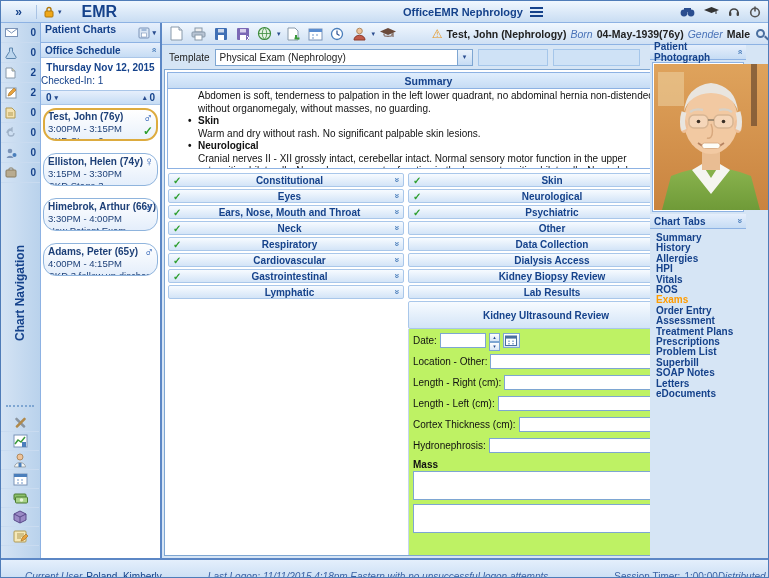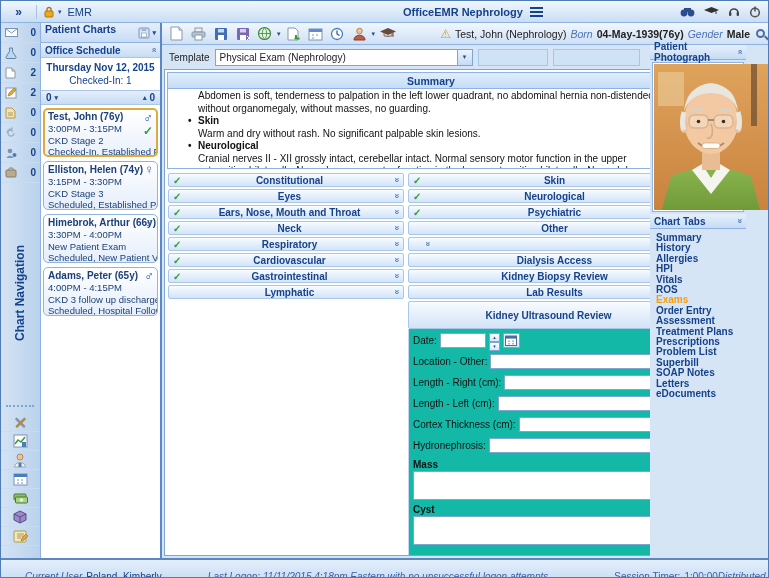--- a/index.html
+++ b/index.html
@@ -4,21 +4,21 @@
 <style>
   *{margin:0;padding:0;box-sizing:border-box}
   html,body{background:#fff}
   body{font-family:"Liberation Sans",sans-serif;font-size:10px;color:#15428b}
   #app{position:relative;width:769px;height:578px;background:#d6e5f5;border:1px solid #4f7cb8;overflow:hidden}
 
   
   .topbar{position:absolute;left:0;top:0;width:100%;height:22px;background:linear-gradient(#f0f7fe,#c9ddf3);border-bottom:1px solid #8db2e3;display:flex;align-items:center}
   .collapse{width:36px;text-align:center;font-weight:bold;color:#15428b;font-size:12px;border-right:1px solid #a9c3e4;cursor:pointer}
   .lockwrap{display:flex;align-items:center;gap:3px;margin-left:6px;cursor:pointer}
-  .apptitle{margin-left:6px;font-weight:normal;font-size:11px}
+  .apptitle{margin-left:20px;font-weight:bold;font-size:16px}
   .product{position:absolute;left:402px;display:flex;align-items:center;gap:7px;font-weight:bold;font-size:11px}
   .burger{width:13px;height:10px;background:repeating-linear-gradient(#15428b 0 2px,transparent 2px 4px);cursor:pointer}
   .topicons{position:absolute;right:7px;display:flex;gap:9px;align-items:center}
   .topicons span{cursor:pointer;display:flex}
   .dd{font-size:7px;color:#2a4d8f}
 
   
   .leftstrip{position:absolute;left:0;top:22px;width:40px;height:535px;background:linear-gradient(90deg,#d4e3f4,#b9d2ec);border-right:1px solid #8db2e3}
   .navrow{height:20px;display:flex;align-items:center;padding:0 4px;border-bottom:1px solid #c9dbf0;cursor:pointer}
   .ncount{margin-left:auto;font-weight:bold;color:#15428b}
@@ -27,44 +27,44 @@
   .dotted{position:absolute;top:382px;left:5px;width:28px;border-top:2px dotted #7ea6d2}
   .mods{position:absolute;top:390px;left:0;width:38px}
   .modbtn{height:19px;display:flex;align-items:center;justify-content:center;border-bottom:1px solid #c9dbf0;cursor:pointer}
 
   
   .charts{position:absolute;left:40px;top:22px;width:121px;height:535px;background:#fff;border-right:2px solid #5c87c5;display:flex;flex-direction:column}
   .pc-hdr{height:20px;background:linear-gradient(#e6effc,#c6dcf4);border-bottom:1px solid #8db2e3;display:flex;gap:3px;padding:0 4px;font-weight:bold;font-size:10.5px}
   .pc-hdr .sp{margin-left:auto;display:flex;align-items:center;gap:2px;cursor:pointer}
   .os-hdr{height:15px;background:linear-gradient(#e6effc,#c6dcf4);border-bottom:1px solid #aac6e8;display:flex;align-items:center;padding:0 4px;font-weight:bold}
   .dateline{text-align:center;font-weight:bold;padding-top:4px;color:#15428b}
-  .chkline{text-align:center;padding:2px 0 4px;color:#15428b}
+  .chkline{text-align:left;padding:2px 0 4px;color:#15428b}
   .counter{height:15px;background:linear-gradient(#e6effc,#c6dcf4);border-top:1px solid #aac6e8;border-bottom:1px solid #aac6e8;display:flex;align-items:center;padding:0 5px;font-weight:bold;gap:3px}
   .counter .rt{margin-left:auto;display:flex;gap:3px;align-items:center}
   .plist{flex:1;padding:3px 2px;overflow:hidden;background:#fff}
-  .card{position:relative;border:1px solid #8fb4dd;border-radius:5px;background:linear-gradient(#ffffff,#e4eefb);padding:2px 4px;margin-bottom:4px;height:49px;overflow:hidden;color:#1c3f77;cursor:pointer}
+  .card{position:relative;border:1px solid #8fb4dd;border-radius:13px;background:linear-gradient(#ffffff,#e4eefb);padding:2px 4px;margin-bottom:12px;height:33px;overflow:hidden;color:#1c3f77;cursor:pointer}
   .card.sel{border:2px solid #ddab3e;background:linear-gradient(#ffffff,#e9f1fb);padding:1px 3px}
   .card .nm{font-weight:bold;font-size:10px;white-space:nowrap;line-height:12px}
   .card .ln{white-space:nowrap;line-height:11.5px;font-size:9.5px}
   .gicon{position:absolute;top:1px;right:3px;color:#2f62b5;font-weight:bold;font-size:13px;line-height:13px}
   .chk-green{position:absolute;top:14px;right:3px;color:#2d9e2d;font-weight:bold;font-size:12px}
 
   
   .tbrow{position:absolute;left:161px;top:22px;width:608px;height:22px;background:linear-gradient(#f0f7fe,#cfe0f4);border-bottom:1px solid #8db2e3;display:flex;align-items:center;padding:0 5px;gap:3px}
   .tbtn{width:19px;height:18px;display:flex;align-items:center;justify-content:center;cursor:pointer;border-radius:2px}
   .banner{margin-left:auto;display:flex;align-items:center;gap:4px;font-size:10.5px;color:#222;white-space:nowrap}
   .banner .warn{color:#e79215;font-size:12px}
-  .banner .nm{font-weight:normal}
+  .banner .nm{font-weight:bold}
   .banner .lbl{font-style:italic;color:#4a73b8}
   .banner .val{font-weight:bold}
   .mag{position:relative;width:9px;height:9px;border:2px solid #4a6f9f;border-radius:50%;margin-left:2px;cursor:pointer}
   .mag::after{content:"";position:absolute;left:6px;top:6px;width:5px;height:2px;background:#4a6f9f;transform:rotate(45deg)}
 
   
-  .main{position:absolute;left:161px;top:44px;width:540px;height:513px;background:#d6e5f5;border-right:2px solid #737373}
+  .main{position:absolute;left:161px;top:44px;width:540px;height:513px;background:#d6e5f5;border-right:7px solid #737373}
   .tmplrow{position:absolute;top:3px;left:0;right:4px;height:18px;display:flex;align-items:center;padding:0 7px;gap:5px;color:#222}
   .combo{width:258px;height:17px;background:#fff;border:1px solid #7ea6d2;display:flex;align-items:center;padding-left:4px;color:#222}
   .cdd{margin-left:auto;width:15px;height:100%;background:linear-gradient(#eaf2fb,#c6dcf4);border-left:1px solid #7ea6d2;display:flex;align-items:center;justify-content:center;cursor:pointer}
   .blank{height:17px;background:#cfe2f6;border:1px solid #a5c6ea}
   .content{position:absolute;left:2px;right:2px;top:24px;bottom:2px;background:#fff;border:1px solid #7ea6d2;overflow:hidden}
 
   .sumpanel{position:absolute;left:2px;right:2px;top:2px;height:97px;border:1px solid #8db2e3}
   .sumhdr{height:16px;background:linear-gradient(#e0eefd,#c6dcf4);border-bottom:1px solid #8db2e3;position:relative;text-align:center;font-weight:bold;line-height:16px;font-size:10.5px;color:#15428b}
   .sumchk{position:absolute;right:4px;top:2px;width:11px;height:11px;border:1px solid #7ea6d2;background:linear-gradient(#fff,#dce9f7);cursor:pointer}
   .sumbody{position:absolute;top:17px;bottom:0;left:0;right:16px;overflow:hidden;color:#111;font-size:10px;line-height:12.5px;padding:0 4px 0 20px}
@@ -79,21 +79,21 @@
   .colL{position:absolute;left:3px;top:103px;width:236px}
   .colR{position:absolute;left:243px;top:103px;right:3px}
   .secbar{height:14px;margin-bottom:2px;background:linear-gradient(#f7fbff,#d3e4f7);border:1px solid #a9c7ea;border-radius:2px;display:flex;align-items:center;padding:0 4px;font-weight:bold;font-size:10px;color:#15428b;cursor:pointer}
   .secbar .ck{width:12px;color:#2d9e2d;font-weight:bold}
   .secbar .lb{flex:1;text-align:center}
   .dblchev{display:inline-block;transform:rotate(90deg);color:#4a7ebb;font-weight:bold;font-size:9px}
   .dblchev.up{transform:rotate(-90deg)}
 
   .khdr{height:14px;background:linear-gradient(#f7fbff,#d3e4f7);border:1px solid #a9c7ea;border-radius:2px;display:flex;align-items:center;padding:13px 4px;font-weight:bold;color:#15428b;cursor:pointer}
   .khdr .lb{flex:1;text-align:center}
-  .kbody{height:247px;overflow:hidden;background:#14b8a6;border:1px solid #c5d6ef;border-top:none;padding:4px 4px 0 4px;color:#111}
+  .kbody{height:247px;overflow:hidden;background:#bef264;border:1px solid #c5d6ef;border-top:none;padding:4px 4px 0 4px;color:#111}
   .frow{display:flex;align-items:center;margin-bottom:6px;gap:3px;font-size:10px}
   .inp{height:15px;border:1px solid #7ea6d2;background:#fff;flex:1}
   .inp.dt{flex:0 0 46px}
   .spin{display:flex;flex-direction:column;width:11px;height:15px}
   .spin span{flex:1;font-size:5px;line-height:7px;text-align:center;background:linear-gradient(#fff,#d7e5f5);border:1px solid #7ea6d2;color:#2a4d8f;cursor:pointer}
   .cmb{flex:1;height:15px;border:1px solid #7ea6d2;background:#fff;position:relative;cursor:pointer}
   .cmb .cd2{position:absolute;right:0;top:0;bottom:0;width:14px;background:linear-gradient(#eaf2fb,#c6dcf4);border-left:1px solid #7ea6d2;text-align:center;font-size:7px;color:#2a4d8f;line-height:13px}
   .talabel{font-weight:bold;color:#111;margin:1px 0}
   .ta{width:calc(100% - 6px);height:29px;border:1px solid #7ea6d2;background:#fff;margin:1px 0 4px}
   .calbtn{width:17px;height:15px;display:flex;align-items:center;justify-content:center;border:1px solid #7ea6d2;background:linear-gradient(#fff,#d7e5f5);cursor:pointer}
@@ -533,20 +533,21 @@
             <span class="lb">Psychiatric</span>
             <span class="dblchev">»</span>
           </div>
         <div class="secbar">
             <span class="ck"></span>
             <span class="lb">Other</span>
             <span class="dblchev">»</span>
           </div>
         <div class="secbar">
             <span class="ck"></span>
+            <span class="lb">Data Collection</span>
             <span class="dblchev">»</span>
           </div>
         <div class="secbar">
             <span class="ck"></span>
             <span class="lb">Dialysis Access</span>
             <span class="dblchev">»</span>
           </div>
         <div class="secbar">
             <span class="ck"></span>
             <span class="lb">Kidney Biopsy Review</span>
@@ -595,21 +596,20 @@
             <span class="inp"></span>
           </div>
           <div class="frow">
             <span>Hydronephrosis:</span>
             <span class="cmb">
                 <span class="cd2">▾</span>
               </span>
           </div>
           <div class="talabel">Mass</div>
           <div class="ta"></div>
-          <div class="talabel">Cyst</div>
           <div class="ta"></div>
 
         </div>
       </div>
 
     </div>
   </div>
 
   <div class="rightpanel">
     <div class="rp-hdr">

